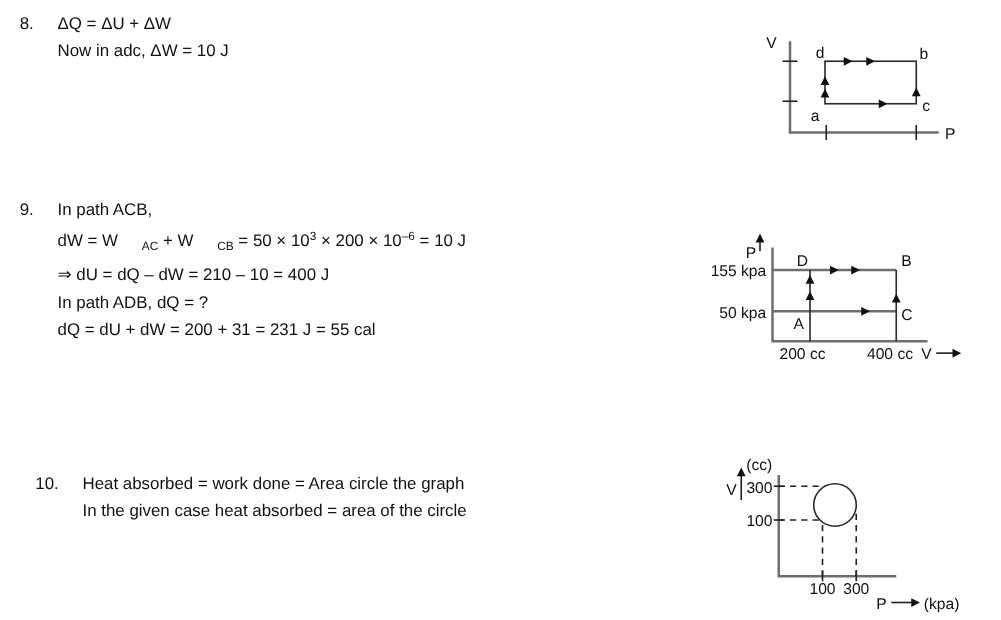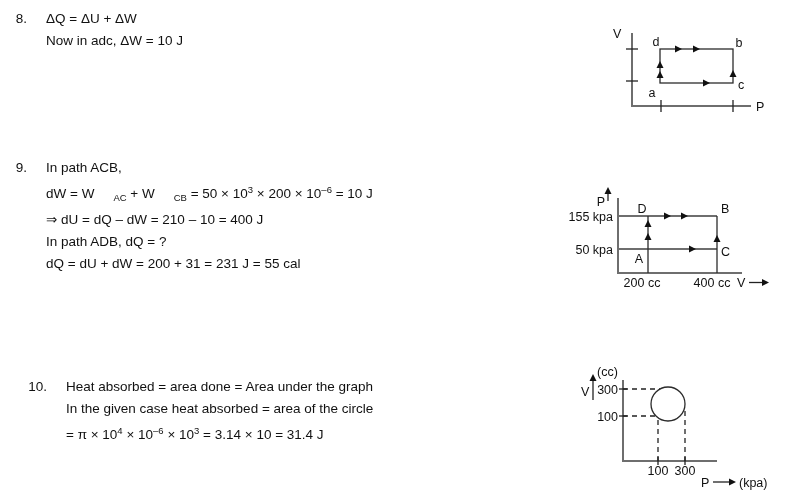--- a/index.html
+++ b/index.html
@@ -65,23 +65,22 @@
       <div class="sol-line">dW = W<sub>AC</sub> + W<sub>CB</sub> = 50 × 10<sup>3</sup> × 200 × 10<sup>–6</sup> = 10 J</div>
       <div class="sol-line">⇒ dU = dQ – dW = 210 – 10 = 400 J</div>
       <div class="sol-line">In path ADB, dQ = ?</div>
       <div class="sol-line">dQ = dU + dW = 200 + 31 = 231 J = 55 cal</div>
     </div>
 </div>
 
 <div class="problem" id="p10">
   <div class="num">10.</div>
   <div class="lines">
-      <div class="sol-line">Heat absorbed = area done = Area under the graph</div>
+      <div class="sol-line">Heat absorbed = work done = Area circle the graph</div>
       <div class="sol-line">In the given case heat absorbed = area of the circle</div>
-      <div class="sol-line">= π × 10<sup>4</sup> × 10<sup>–6</sup> × 10<sup>3</sup> = 3.14 × 10 = 31.4 J</div>
     </div>
 </div>
 
 <svg class="diagram" id="d8" width="201" height="100" viewBox="0 0 201 100">
   <text x="13" y="18">V</text>
   <path class="axis" d="M32,13 V86 H151"></path>
   <text x="156" y="91">P</text>
 
   <line class="tick" x1="26" y1="29" x2="38" y2="29"></line>
   <line class="tick" x1="26" y1="61" x2="38" y2="61"></line>

